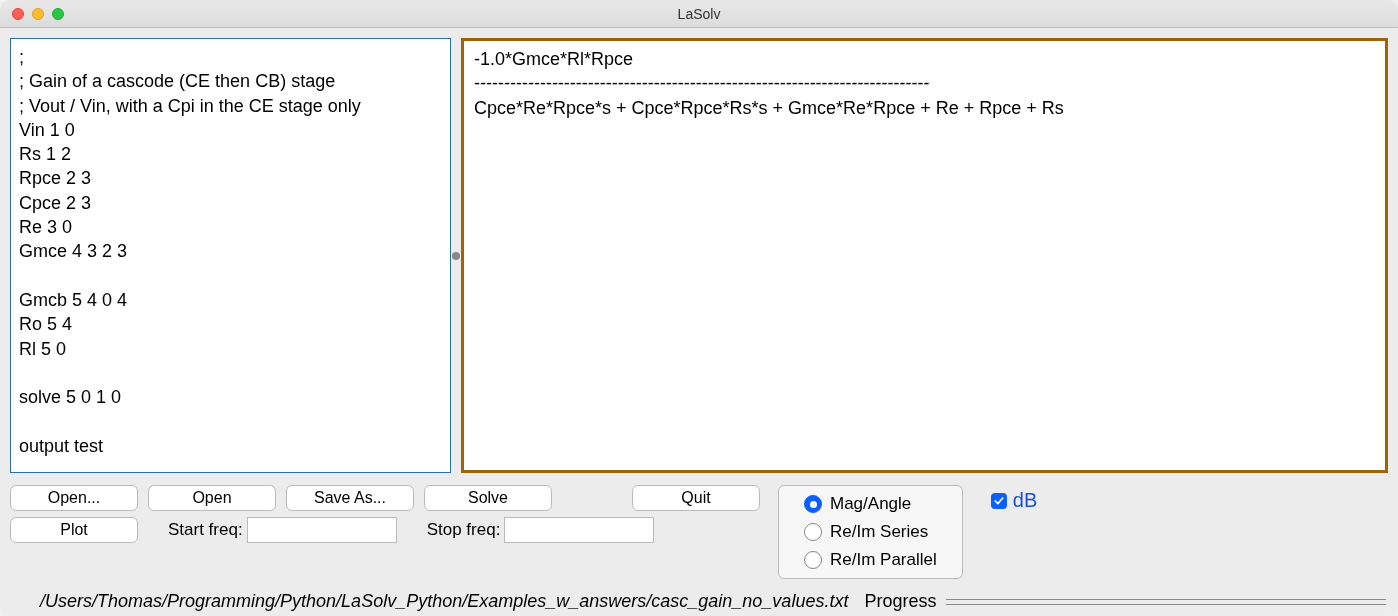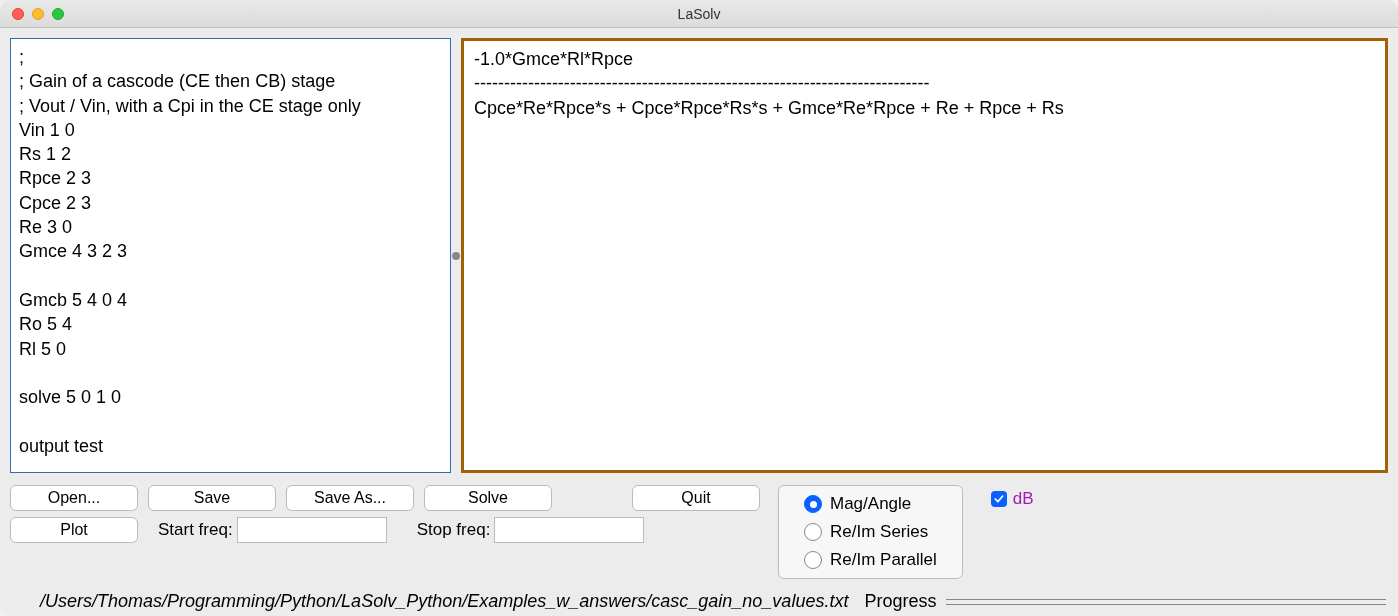--- a/index.html
+++ b/index.html
@@ -191,22 +191,22 @@
       display: inline-flex;
       align-items: center;
       justify-content: center;
       flex-shrink: 0;
     }
     .checkbox svg {
       width: 12px;
       height: 12px;
     }
     .checkbox-label {
-      font-size: 17px;
-      color: #a21caf;
+      font-size: 20px;
+      color: #1d4ed8;
     }
     .statusbar {
       display: flex;
       align-items: center;
       padding: 2px 6px 4px 6px;
       font-size: 18px;
       font-style: italic;
       color: #000;
       gap: 4px;
     }
@@ -281,29 +281,29 @@
       <div class="splitter-handle"></div>
       <div class="right-pane">-1.0*Gmce*Rl*Rpce
 ----------------------------------------------------------------------------
 Cpce*Re*Rpce*s + Cpce*Rpce*Rs*s + Gmce*Re*Rpce + Re + Rpce + Rs</div>
     </div>
 
     <div class="controls">
       <div class="col-left">
         <div class="row1">
           <button class="btn">Open...</button>
-          <button class="btn">Save</button>
+          <button class="btn">Open</button>
           <button class="btn">Save As...</button>
           <button class="btn">Solve</button>
           <div class="spacer"></div>
           <button class="btn quit-btn">Quit</button>
         </div>
         <div class="row2">
           <button class="btn">Plot</button>
-          <div class="freq-group" style="margin-left:10px;">
+          <div class="freq-group" style="margin-left:20px;">
             <span class="freq-label">Start freq:</span>
             <input class="freq-input" value="" style="">
           </div>
           <div class="freq-group" style="margin-left:20px;">
             <span class="freq-label">Stop freq:</span>
             <input class="freq-input" value="" style="">
           </div>
         </div>
       </div>
 

